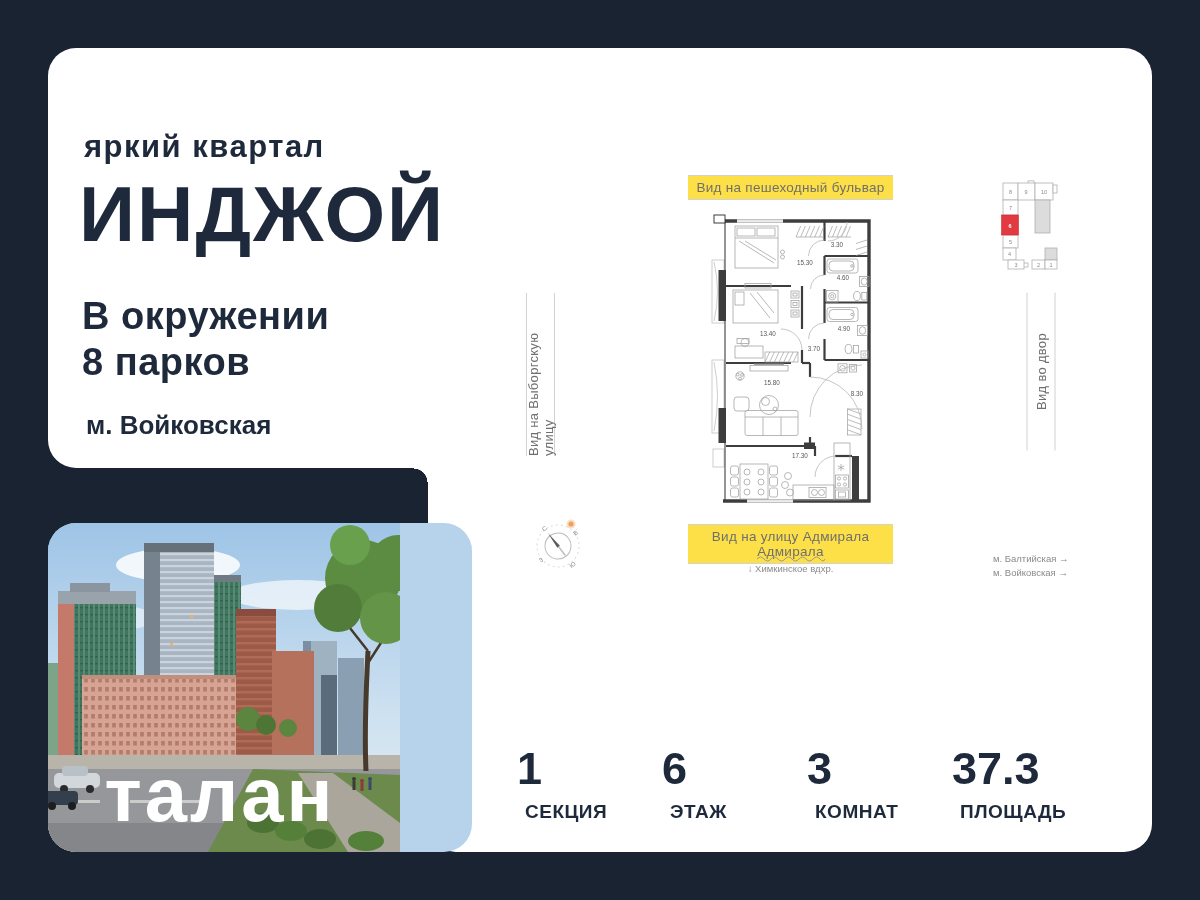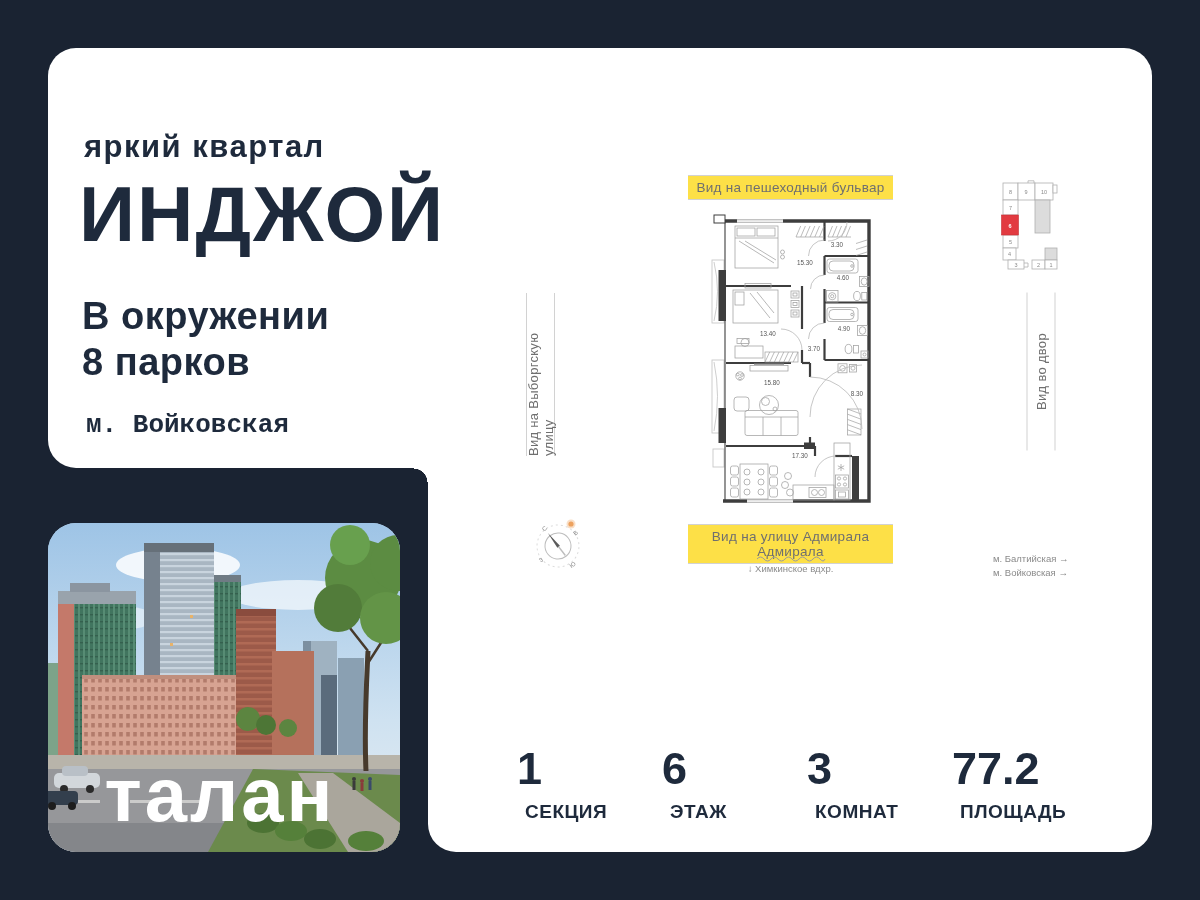--- a/index.html
+++ b/index.html
@@ -8,36 +8,36 @@
   .abs{position:absolute;}
   
   .card-main{left:428px;top:48px;width:724px;height:804px;background:#fff;border-radius:0 28px 28px 28px;}
   .card-brand{left:48px;top:48px;width:400px;height:420px;background:#fff;border-radius:28px 0 0 28px;}
   .fillet{left:414px;top:468px;width:14px;height:14px;
           background:radial-gradient(circle 14px at 0px 14px, rgba(0,0,0,0) 13px, #ffffff 13.5px);}
   
   .tagline{left:84px;top:129px;font-size:31px;font-weight:600;letter-spacing:1.5px;text-align:center;}
   .brandname{left:79px;top:173px;font-size:78px;font-weight:bold;letter-spacing:2px;line-height:82px;}
   .headline{left:82px;top:293px;font-size:38px;font-weight:600;line-height:46px;letter-spacing:.5px;}
-  .metro{left:86px;top:410px;font-size:26px;font-weight:600;font-family:Liberation Mono, monospace;}
+  .metro{left:86px;top:410px;font-size:26px;font-weight:600;}
   
   .htitle{width:205px;text-align:center;border-top:1px solid #d2d2d2;border-bottom:1px solid #d2d2d2;
           padding:4px 0;font-size:13.5px;color:#6f6f6f;letter-spacing:.3px;background:#fde047;}
   .vtitle{height:27px;display:flex;align-items:center;justify-content:center;
           border-top:1px solid #d2d2d2;border-bottom:1px solid #d2d2d2;
           font-size:13px;color:#6f6f6f;letter-spacing:.3px;transform:rotate(-90deg);}
   .smallnote{font-size:9.5px;color:#8a8a8a;line-height:13.5px;}
   .waterblock{left:688px;top:554px;width:205px;text-align:center;}
   .metronotes{left:993px;top:552px;text-align:left;}
   
   .stat{top:746px;display:flex;flex-direction:column;}
   .stat-value{font-size:45px;font-weight:bold;line-height:46px;}
   .stat-label{font-size:19px;font-weight:bold;letter-spacing:.5px;margin-top:9px;margin-left:8px;}
   svg{display:block;}
-  .photo-card{left:48px;top:523px;width:352px;height:329px;border-radius:28px;overflow:hidden;background:#b7d3ec;}
+  .photo-card{left:48px;top:523px;width:424px;height:329px;border-radius:28px;overflow:hidden;background:#b7d3ec;}
 </style>
 </head>
 <body>
 
 <div class="abs card-main"></div>
 <div class="abs card-brand"></div>
 <div class="abs fillet"></div>
 
 <div class="abs tagline">яркий квартал</div>
 <div class="abs brandname">ИНДЖОЙ</div>
@@ -296,21 +296,21 @@
 </div>
 <div class="abs stat" style="left:662px;">
   <div class="stat-value">6</div>
   <div class="stat-label">ЭТАЖ</div>
 </div>
 <div class="abs stat" style="left:807px;">
   <div class="stat-value">3</div>
   <div class="stat-label">КОМНАТ</div>
 </div>
 <div class="abs stat" style="left:952px;">
-  <div class="stat-value">77.2</div>
+  <div class="stat-value">37.3</div>
   <div class="stat-label">ПЛОЩАДЬ</div>
 </div>
 
 <div class="abs photo-card">
   <svg width="352" height="329" viewBox="0 0 352 329">
     <defs>
       <linearGradient id="sky" x1="0" y1="0" x2="0" y2="1">
         <stop offset="0" stop-color="#9ec4e6"></stop>
           <stop offset="0.6" stop-color="#cfe2f1"></stop>
           <stop offset="1" stop-color="#e7edf1"></stop>

